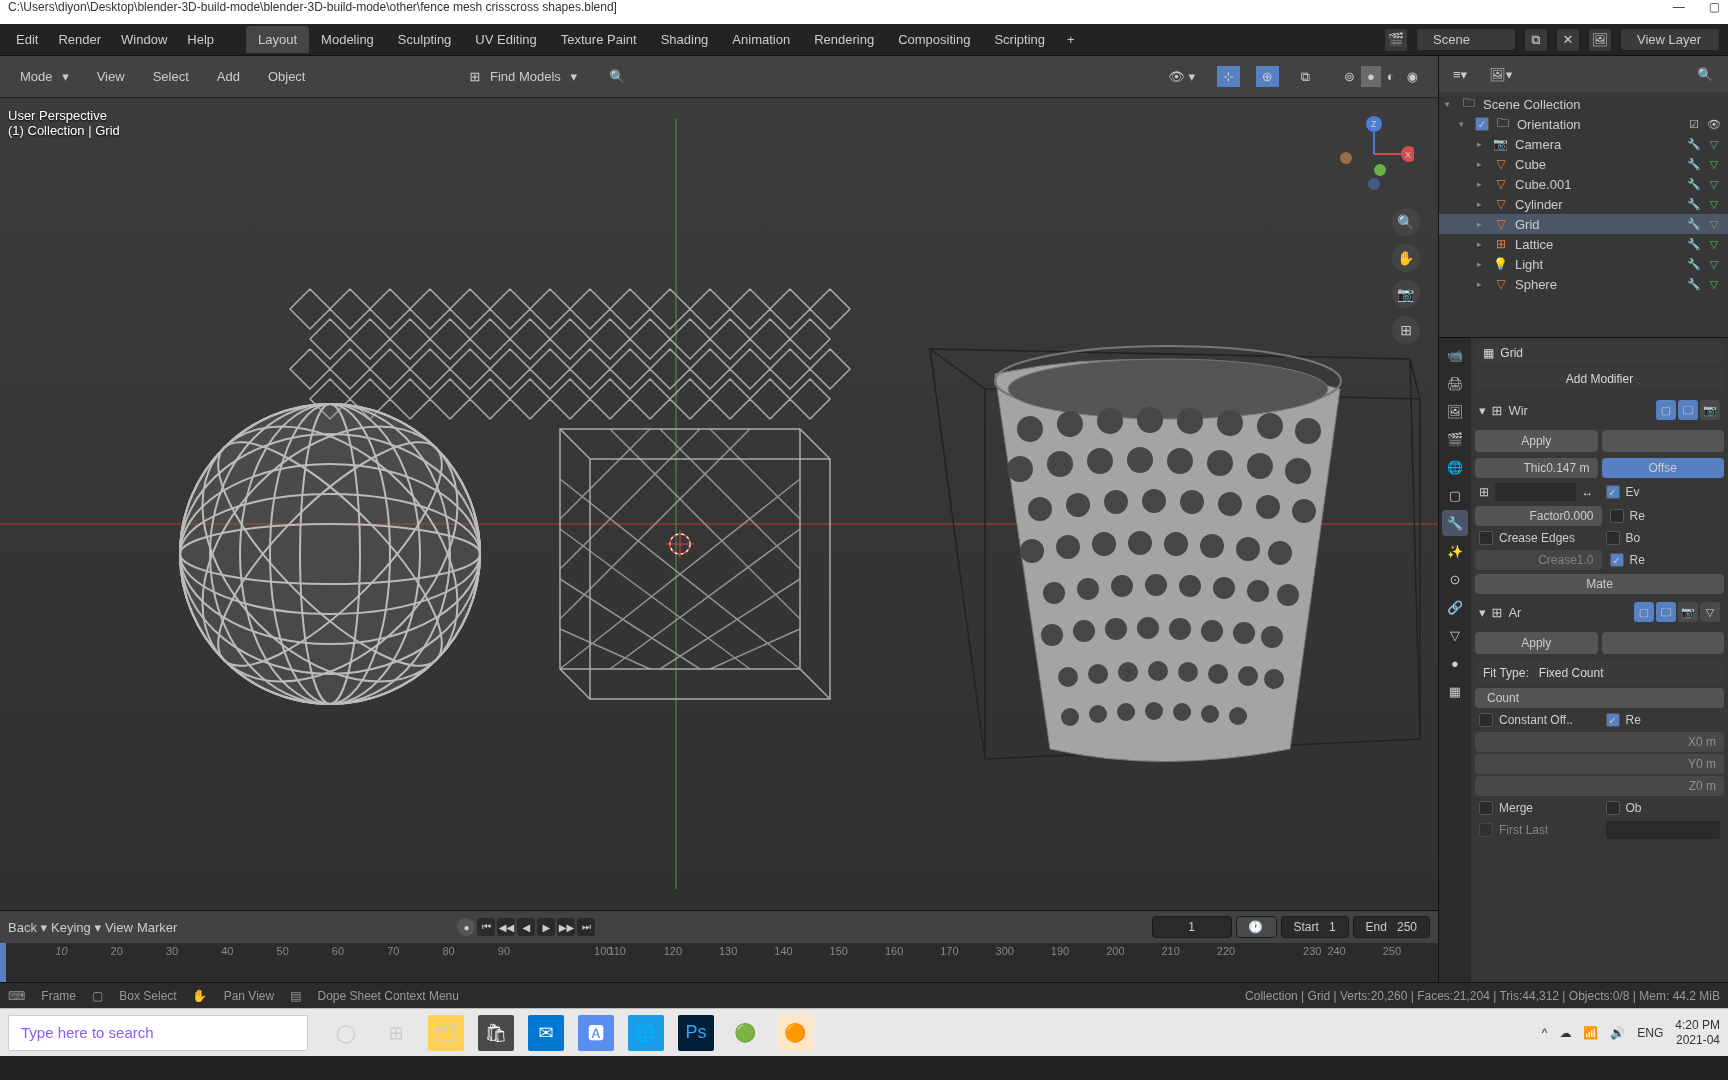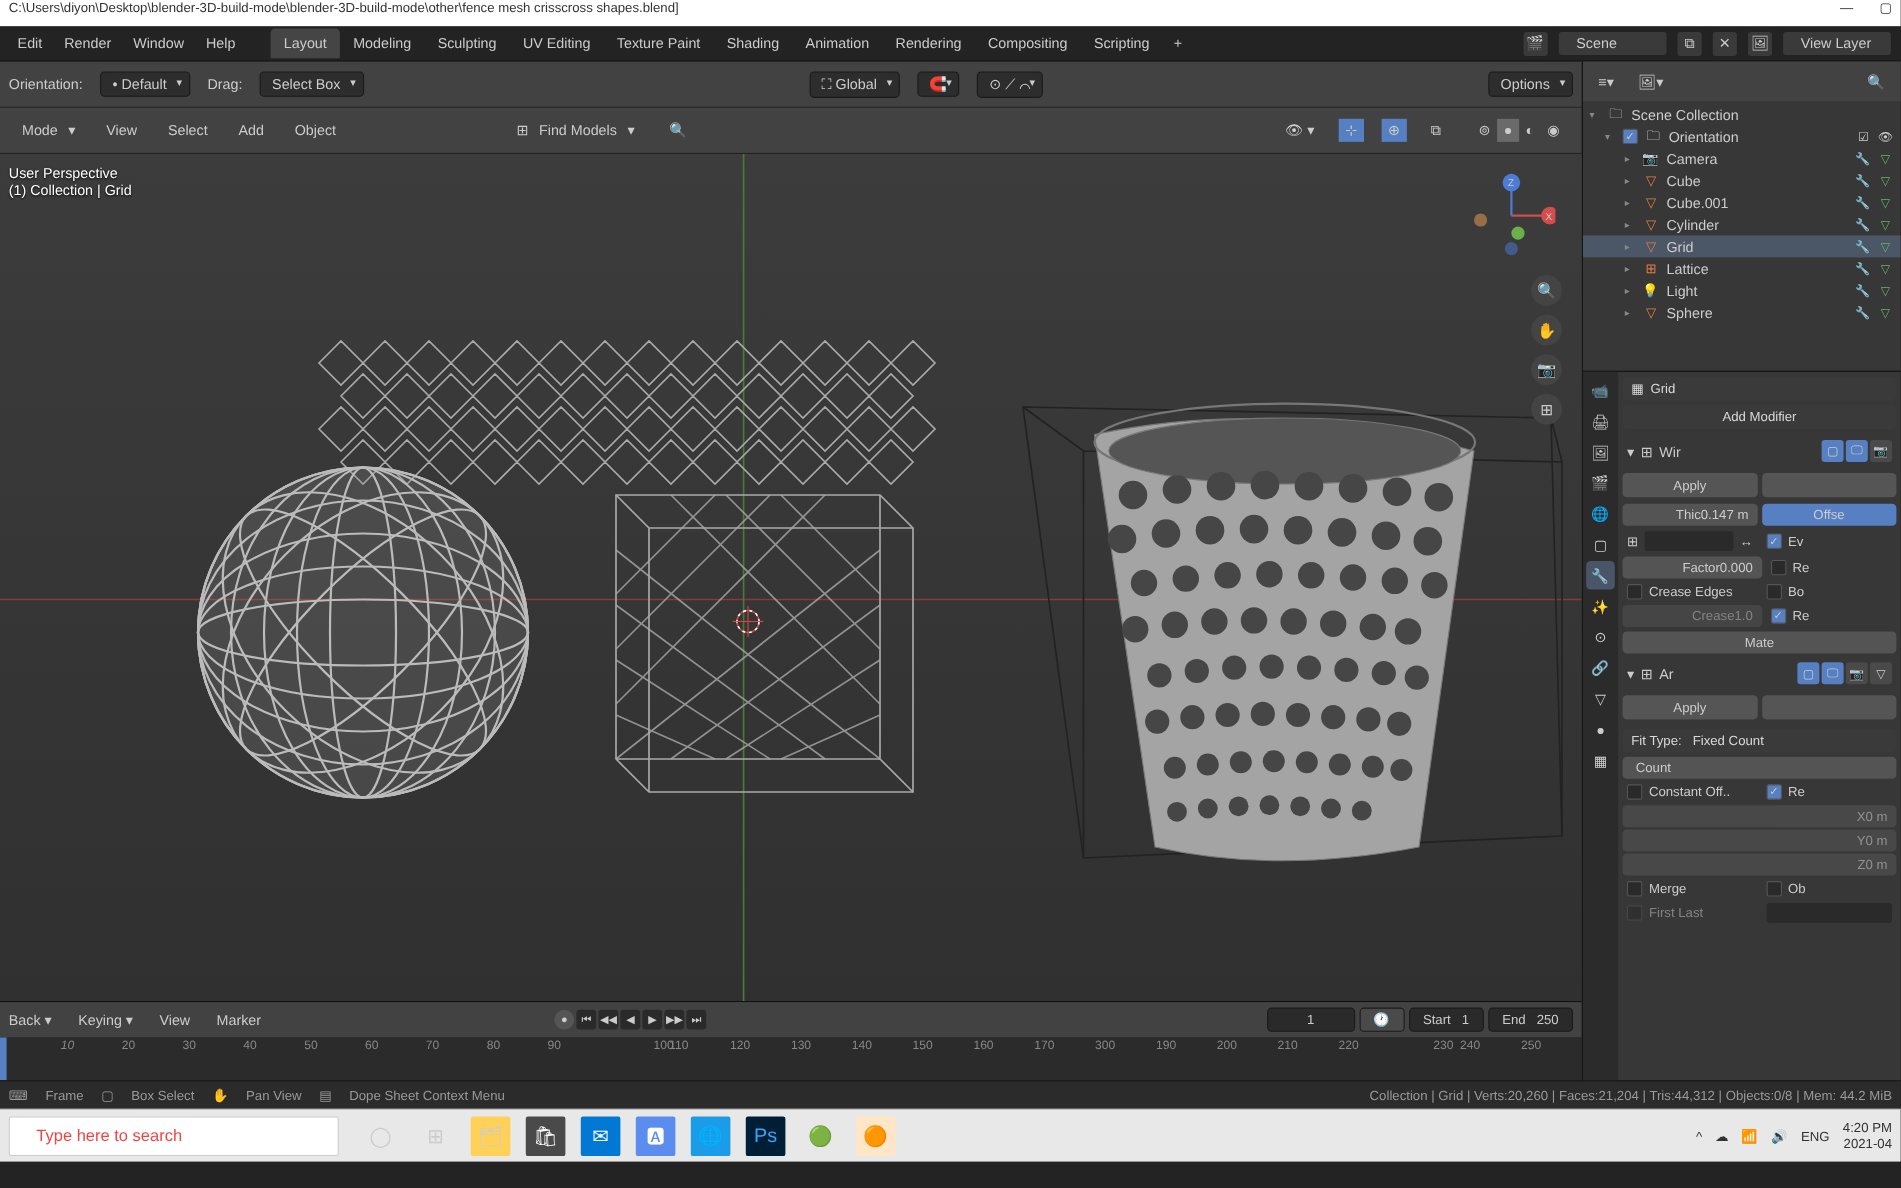--- a/index.html
+++ b/index.html
@@ -24,21 +24,21 @@
 .sub-header select,.sub-header .drop{background:#2d2d2d;border:1px solid #1a1a1a;border-radius:4px;padding:3px 20px 3px 10px;color:#ccc;appearance:none;position:relative}
 .sub-header .drop::after{content:"▾";position:absolute;right:6px;top:3px;font-size:10px}
 .sub-header2{height:42px;background:#424242;display:flex;align-items:center;padding:0 8px;gap:16px;border-bottom:1px solid #222}
 .sub-header2 span{padding:2px 6px}
 .viewport{flex:1;background:linear-gradient(#3c3c3c,#303030);position:relative;overflow:hidden}
 .vp-overlay{position:absolute;top:10px;left:8px;color:#fff;text-shadow:0 1px 2px #000;font-size:13px}
 .axis-gizmo{position:absolute;top:16px;right:24px;width:80px;height:80px}
 .gizmo-side{position:absolute;top:110px;right:18px;display:flex;flex-direction:column;gap:8px}
 .gizmo-side .gbtn{width:28px;height:28px;background:#444;border-radius:14px;display:flex;align-items:center;justify-content:center;font-size:14px}
 .timeline{height:72px;background:#333;border-top:1px solid #111;display:flex;flex-direction:column}
-.timeline-top{height:32px;display:flex;align-items:center;padding:0 8px;gap:24px;background:#424242}
+.timeline-top{height:32px;display:flex;align-items:center;padding:0 8px;gap:4px;background:#424242}
 .timeline-top .play{display:flex;gap:2px}
 .timeline-top .play span{width:18px;height:18px;background:#2a2a2a;border-radius:3px;display:flex;align-items:center;justify-content:center;font-size:10px}
 .timeline-top .frame-fields{margin-left:auto;display:flex;gap:4px;align-items:center}
 .timeline-top .ff{background:#2a2a2a;border-radius:4px;padding:3px 12px;text-align:center;border:1px solid #1a1a1a;font-size:12px}
 .timeline-top .ff-cur{background:#2a2a2a;min-width:80px;text-align:center}
 .timeline-top .ff-cur.highlight{text-align:center}
 .timeline-ruler{flex:1;position:relative;background:#2b2b2b;overflow:hidden}
 .timeline-ruler .tick{position:absolute;top:2px;font-size:11px;color:#888}
 .right-col{width:290px;background:#373737;display:flex;flex-direction:column;border-left:1px solid #111}
 .outliner{height:282px;border-bottom:1px solid #111;display:flex;flex-direction:column}
@@ -59,21 +59,21 @@
 .prop-row{background:#3a3a3a;margin:4px 0;border-radius:4px;padding:4px 8px;font-size:12px;color:#d8d8d8;display:flex;align-items:center;gap:6px}
 .prop-btn{background:#555;border-radius:4px;padding:4px 8px;text-align:center;margin:4px 0;font-size:12px}
 .prop-header{display:flex;align-items:center;gap:6px;padding:6px 4px}
 .num-field{background:#545454;border-radius:4px;padding:3px 8px;font-size:12px;display:flex;justify-content:flex-end;margin:2px 0}
 .check-row{display:flex;align-items:center;gap:6px;padding:3px 4px;font-size:12px}
 .check{width:14px;height:14px;background:#2a2a2a;border:1px solid #555;border-radius:2px;display:flex;align-items:center;justify-content:center;font-size:10px}
 .check.on{background:#5680c2}
 .statusbar{height:26px;background:#2b2b2b;display:flex;align-items:center;padding:0 8px;gap:16px;font-size:12px;color:#999;border-top:1px solid #111}
 .statusbar .right{margin-left:auto}
 .taskbar{height:48px;background:#e8e8e8;display:flex;align-items:center;padding:0 8px;border-top:1px solid #bbb}
-.taskbar .search{flex:0 0 300px;height:36px;background:#fff;border:1px solid #ccc;border-radius:2px;padding:0 24px;color:#ef4444;display:flex;align-items:center;font-size:15px}
+.taskbar .search{flex:0 0 300px;height:36px;background:#fff;border:1px solid #ccc;border-radius:2px;padding:0 12px;color:#8b5cf6;display:flex;align-items:center;font-size:15px}
 .taskbar .apps{display:flex;gap:14px;margin-left:20px}
 .taskbar .app{width:36px;height:36px;border-radius:2px;display:flex;align-items:center;justify-content:center;font-size:18px}
 .taskbar .tray{margin-left:auto;display:flex;align-items:center;gap:12px;color:#333;font-size:12px}
 .taskbar .clock{text-align:right;line-height:1.2}
 svg text{fill:#ccc}
 .two-col{display:flex;gap:4px}
 .two-col>div{flex:1}
 .mod-icons{display:flex;gap:2px;margin-left:auto}
 .mi{width:20px;height:20px;background:#4a4a4a;border-radius:3px;display:flex;align-items:center;justify-content:center;font-size:11px}
 .mi.blue{background:#5680c2}
@@ -115,32 +115,20 @@
     <span class="icon-box">⧉</span>
     <span class="icon-box">✕</span>
     <span class="icon-box">🖼</span>
     <span class="field">View Layer</span>
   </div>
 </div>
 
 <div class="main-area">
   <div class="left-col">
 
-    <div class="sub-header">
-      <span class="label">Orientation:</span>
-      <span class="drop">• <span>Default</span></span>
-      <span class="label">Drag:</span>
-      <span class="drop">Select Box</span>
-      <span style="flex:1"></span>
-      <span class="drop">⛶ <span>Global</span></span>
-      <span class="drop" style="padding:3px 10px">🧲</span>
-      <span class="drop" style="padding:3px 10px">⊙ ⟋ ⌒</span>
-      <span style="flex:1"></span>
-      <span class="drop">Options</span>
-    </div>
     <div class="sub-header2">
       <span class="drop"><span>Mode</span> ▾</span>
       <span>View</span>
       <span>Select</span>
       <span>Add</span>
       <span>Object</span>
       <span style="flex:0 0 120px"></span>
       <span class="drop">⊞ <span>Find Models</span> ▾</span>
       <span class="drop" style="padding:3px 10px">🔍</span>
       <span style="flex:1"></span>

